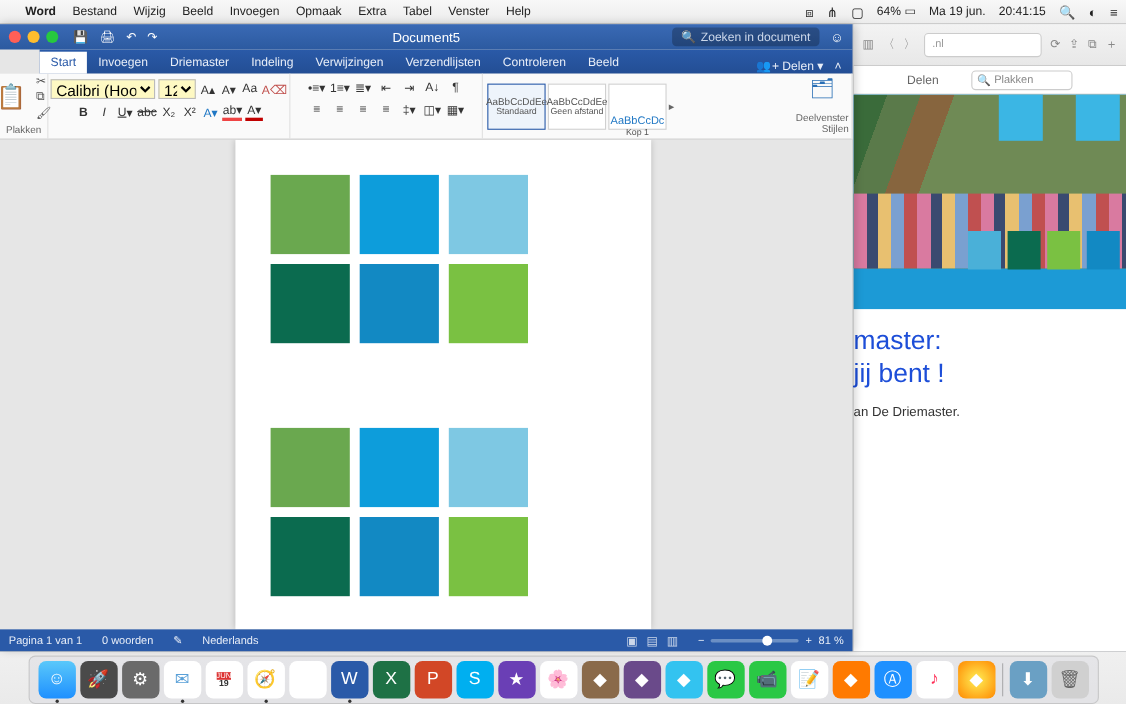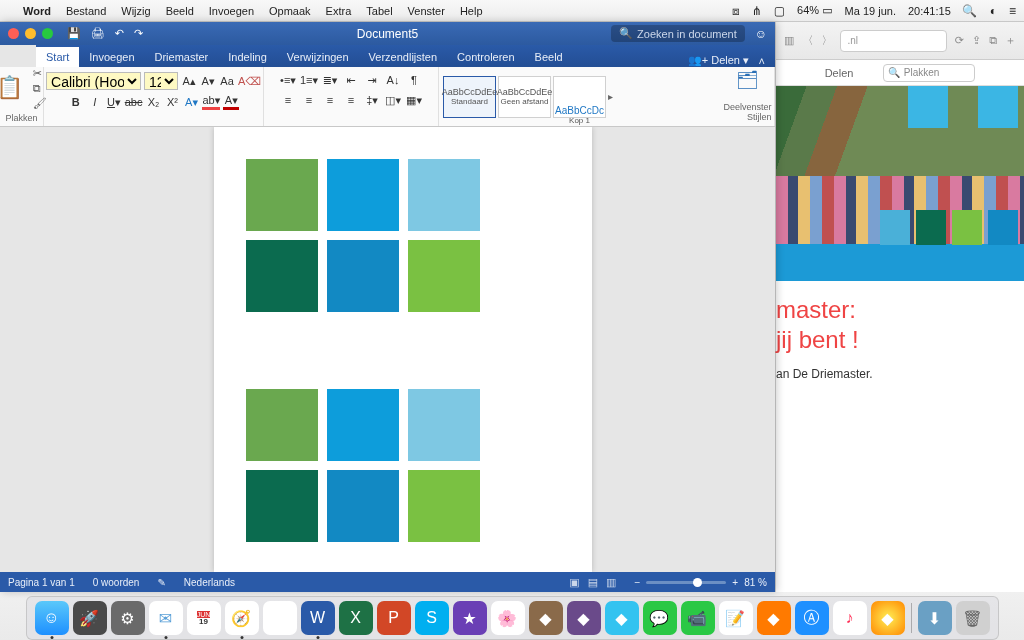--- a/index.html
+++ b/index.html
@@ -137,21 +137,21 @@
 .safari .tabrow{height:26px;border-bottom:1px solid #ddd;display:flex;align-items:center;justify-content:center;gap:30px;font-size:11px;color:#666}
 .safari .searchfield{width:92px;height:18px;border:1px solid #ccc;border-radius:4px;font-size:10px;display:flex;align-items:center;padding:0 4px;color:#888;gap:3px}
 .safari .hero{height:195px;background:#1c9ad6;position:relative;overflow:hidden}
 .safari .photo{position:absolute;left:0;right:0;top:0;height:158px;background:linear-gradient(110deg,#3a6b3a 0 10%,#5a7a4a 10% 20%, #87653e 20% 30%,#6f8a55 30% 100%);}
 .safari .crowd{position:absolute;left:0;right:0;top:90px;height:68px;background:repeating-linear-gradient(90deg,#d97aa0 0 12px,#3a4a70 12px 22px,#e8c070 22px 34px,#7aa0d0 34px 46px,#c05050 46px 58px)}
 .safari .tiles{position:absolute;top:0;right:6px;display:flex;gap:30px}
 .safari .tiles span{width:40px;height:42px;background:#3bb6e4}
 .safari .tiles2{position:absolute;bottom:36px;right:6px;display:flex;gap:6px}
 .safari .tiles2 span{width:30px;height:35px}
 .safari .content{padding:14px 0 0 0;color:#333;font-size:12px}
-.safari .content h1{color:#ef4444;font-weight:400;font-size:24px;line-height:1.25;margin-bottom:10px}
+.safari .content h1{color:#1d4ed8;font-weight:400;font-size:24px;line-height:1.25;margin-bottom:10px}
 .safari .content p{margin-bottom:12px;line-height:1.55}
 
 
 .dock {
   position:absolute; left:0; right:0; bottom:0; height:48px;
   display:flex; align-items:flex-end; justify-content:center;
   background:linear-gradient(rgba(230,230,230,.0),rgba(230,230,230,.6));
 }
 .dock-tray{
   display:flex; gap:4px; padding:4px 8px;

